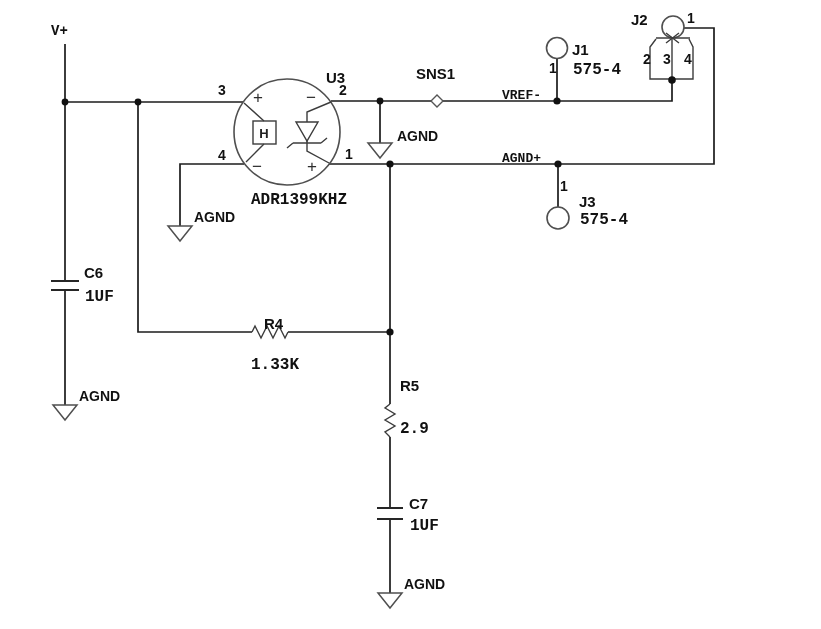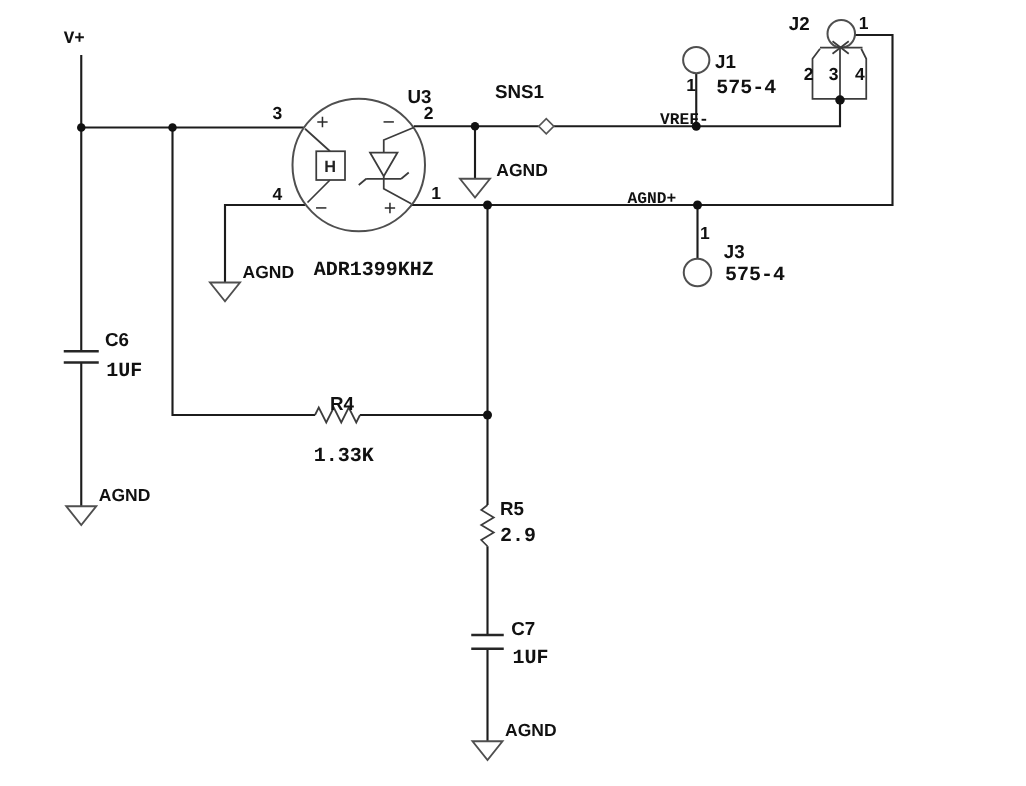--- a/index.html
+++ b/index.html
@@ -77,31 +77,31 @@
       <circle cx="380" cy="101" r="3.4"></circle>
       <circle cx="557" cy="101" r="3.6"></circle>
       <circle cx="390" cy="164" r="3.6"></circle>
       <circle cx="558" cy="164" r="3.6"></circle>
       <circle cx="390" cy="332" r="3.6"></circle>
       <circle cx="672" cy="80" r="3.8"></circle>
     </g>
   </svg>
 
   <div class="t mono14" style="left:51px;top:23px">V+</div>
-  <div class="t net" style="left:528px;top:88px">VREF-</div>
+  <div class="t net" style="left:502px;top:88px">VREF-</div>
   <div class="t net" style="left:502px;top:151px">AGND+</div>
-  <div class="t ref" style="left:396px;top:65px">SNS1</div>
+  <div class="t ref" style="left:416px;top:65px">SNS1</div>
 
   <div class="t gnd" style="left:194px;top:209px">AGND</div>
   <div class="t gnd" style="left:397px;top:128px">AGND</div>
   <div class="t gnd" style="left:79px;top:388px">AGND</div>
   <div class="t gnd" style="left:404px;top:576px">AGND</div>
 
   <div class="t ref" style="left:326px;top:69px">U3</div>
-  <div class="t mono16" style="left:251px;top:207px">ADR1399KHZ</div>
+  <div class="t mono16" style="left:251px;top:191px">ADR1399KHZ</div>
   <div class="t pin" style="left:218px;top:82px">3</div>
   <div class="t pin" style="left:218px;top:147px">4</div>
   <div class="t pin" style="left:339px;top:82px">2</div>
   <div class="t pin" style="left:345px;top:146px">1</div>
   <div class="t sign" style="left:258px;top:98px">+</div>
   <div class="t sign" style="left:257px;top:167px">−</div>
   <div class="t sign" style="left:311px;top:98px">−</div>
   <div class="t sign" style="left:312px;top:167px">+</div>
   <div class="t hletter" style="left:264px;top:133px">H</div>
 
@@ -119,16 +119,16 @@
   <div class="t mono16" style="left:580px;top:211px">575-4</div>
   <div class="t pin" style="left:560px;top:178px">1</div>
 
   <div class="t ref" style="left:84px;top:264px">C6</div>
   <div class="t mono16" style="left:85px;top:288px">1UF</div>
   <div class="t ref" style="left:409px;top:495px">C7</div>
   <div class="t mono16" style="left:410px;top:517px">1UF</div>
 
   <div class="t ref" style="left:264px;top:315px">R4</div>
   <div class="t mono16" style="left:251px;top:356px">1.33K</div>
-  <div class="t ref" style="left:400px;top:399px">R5</div>
+  <div class="t ref" style="left:400px;top:377px">R5</div>
   <div class="t mono16" style="left:400px;top:420px">2.9</div>
 
 </div>
 
 </body></html>

